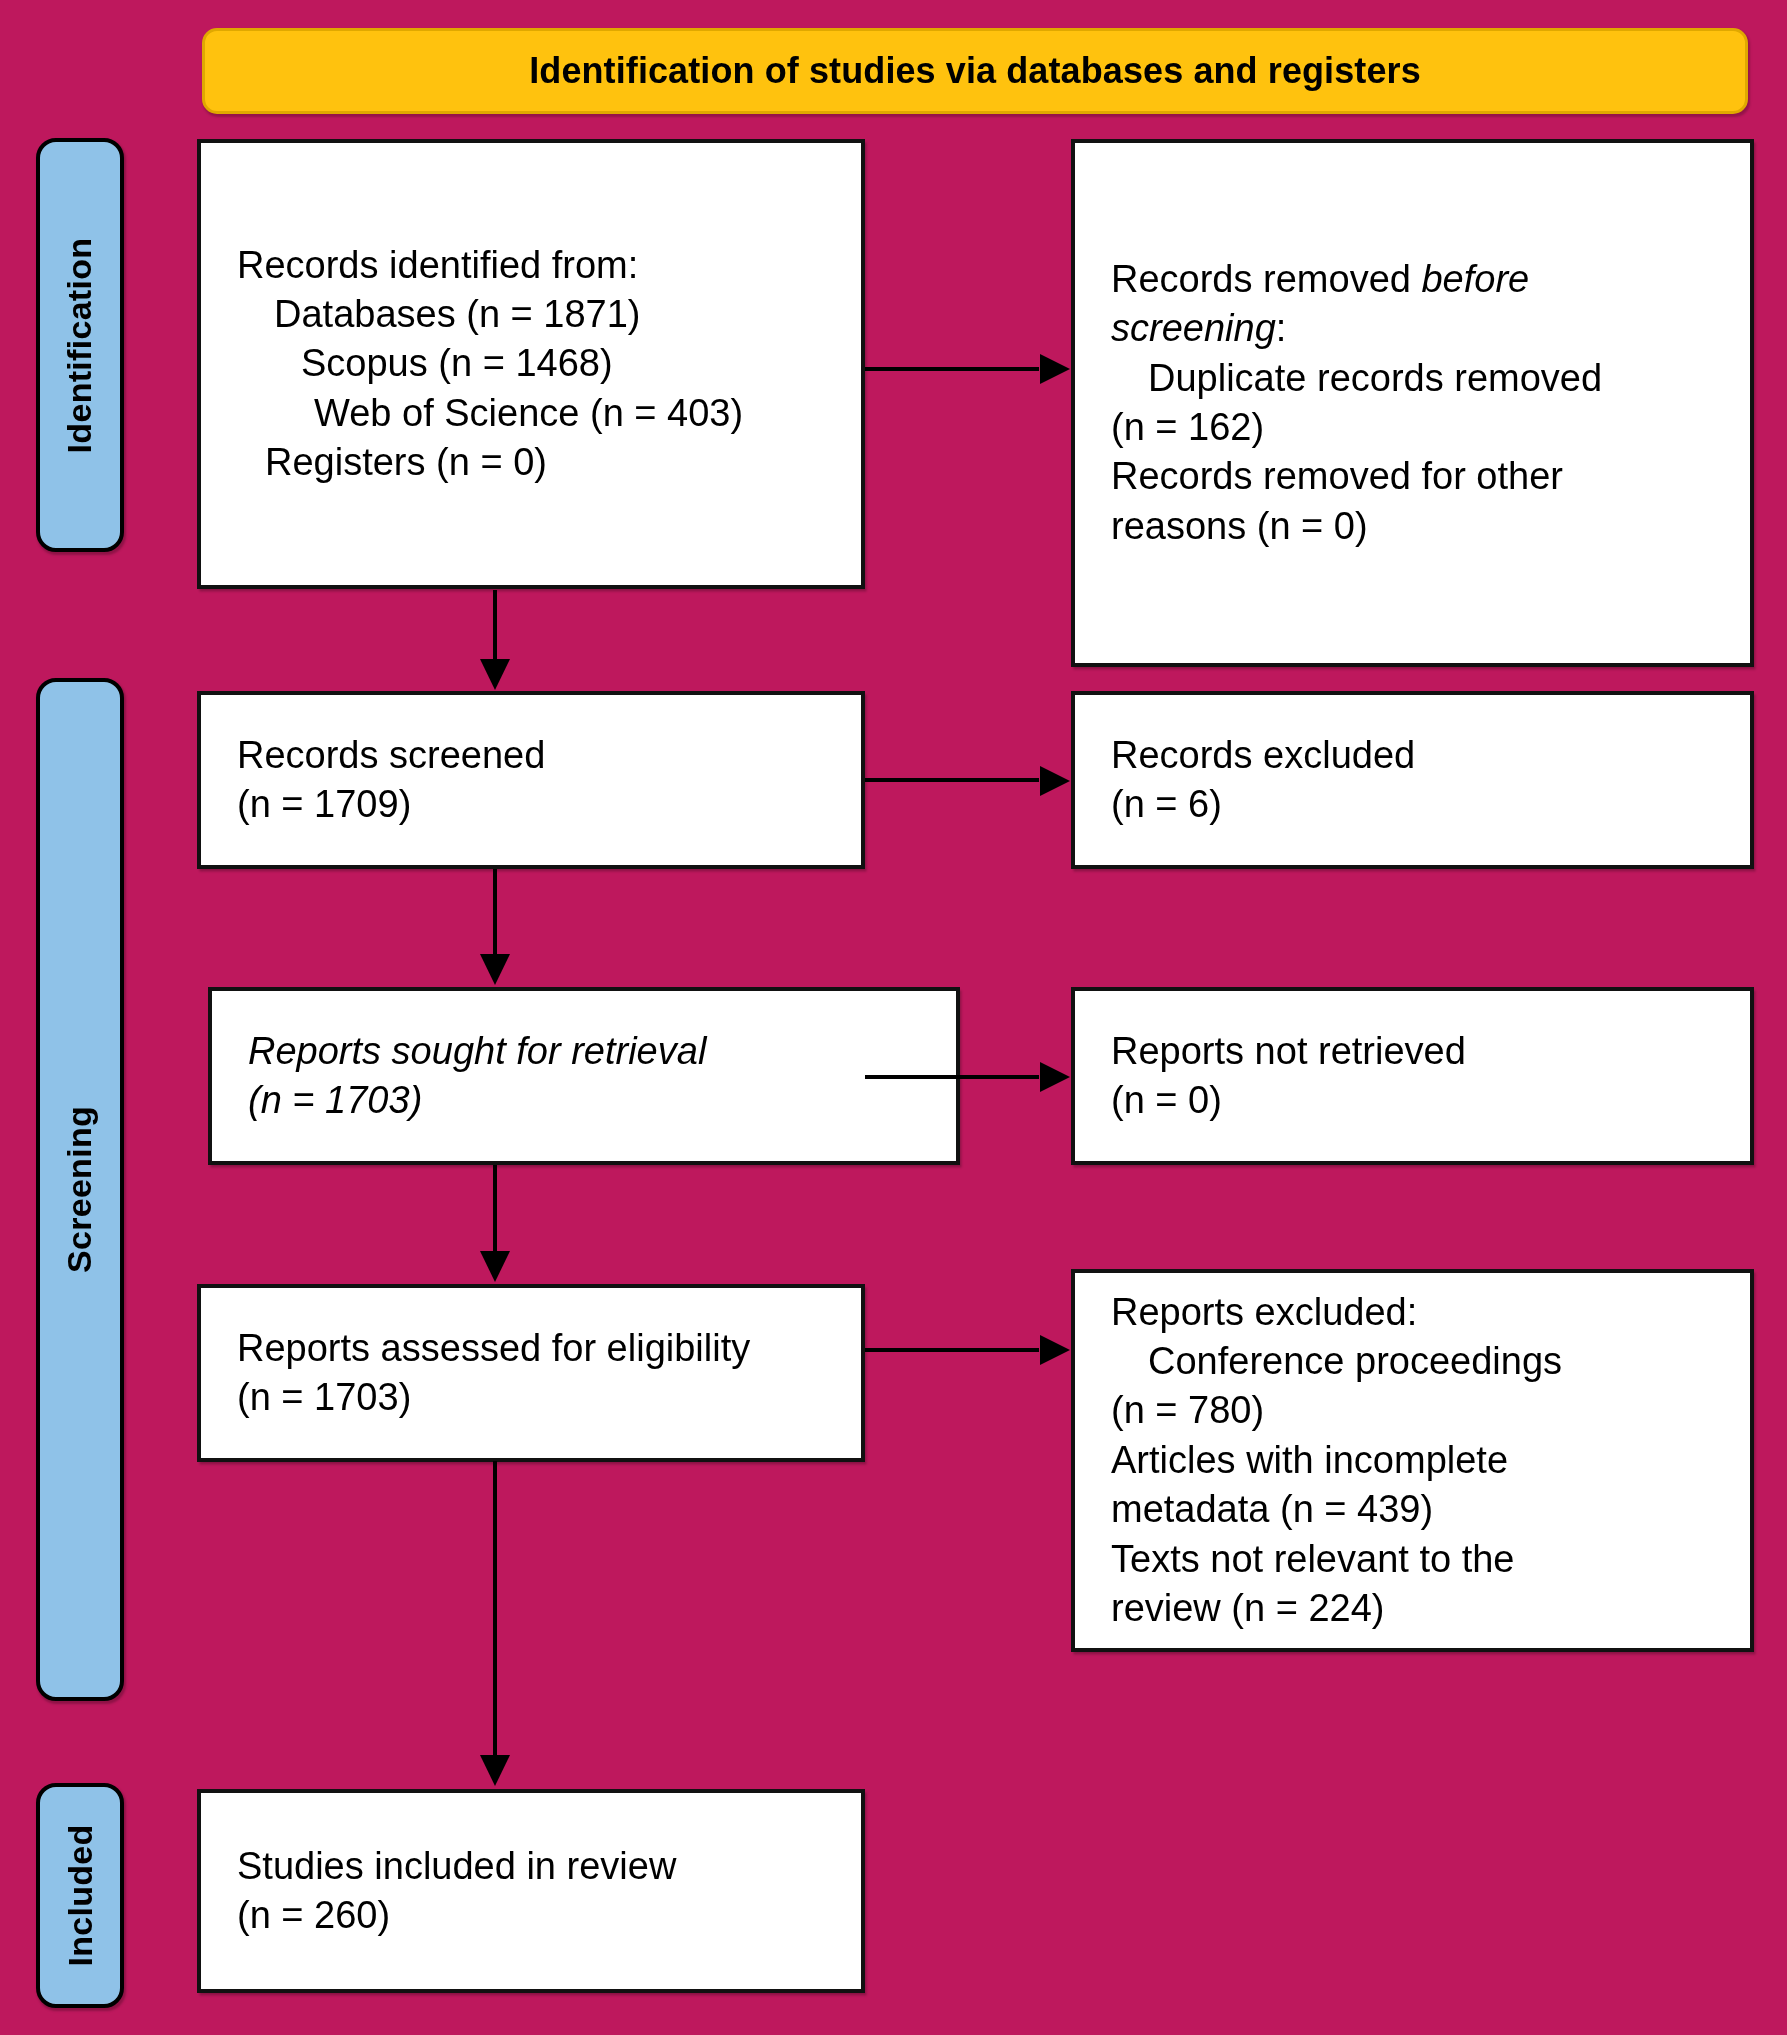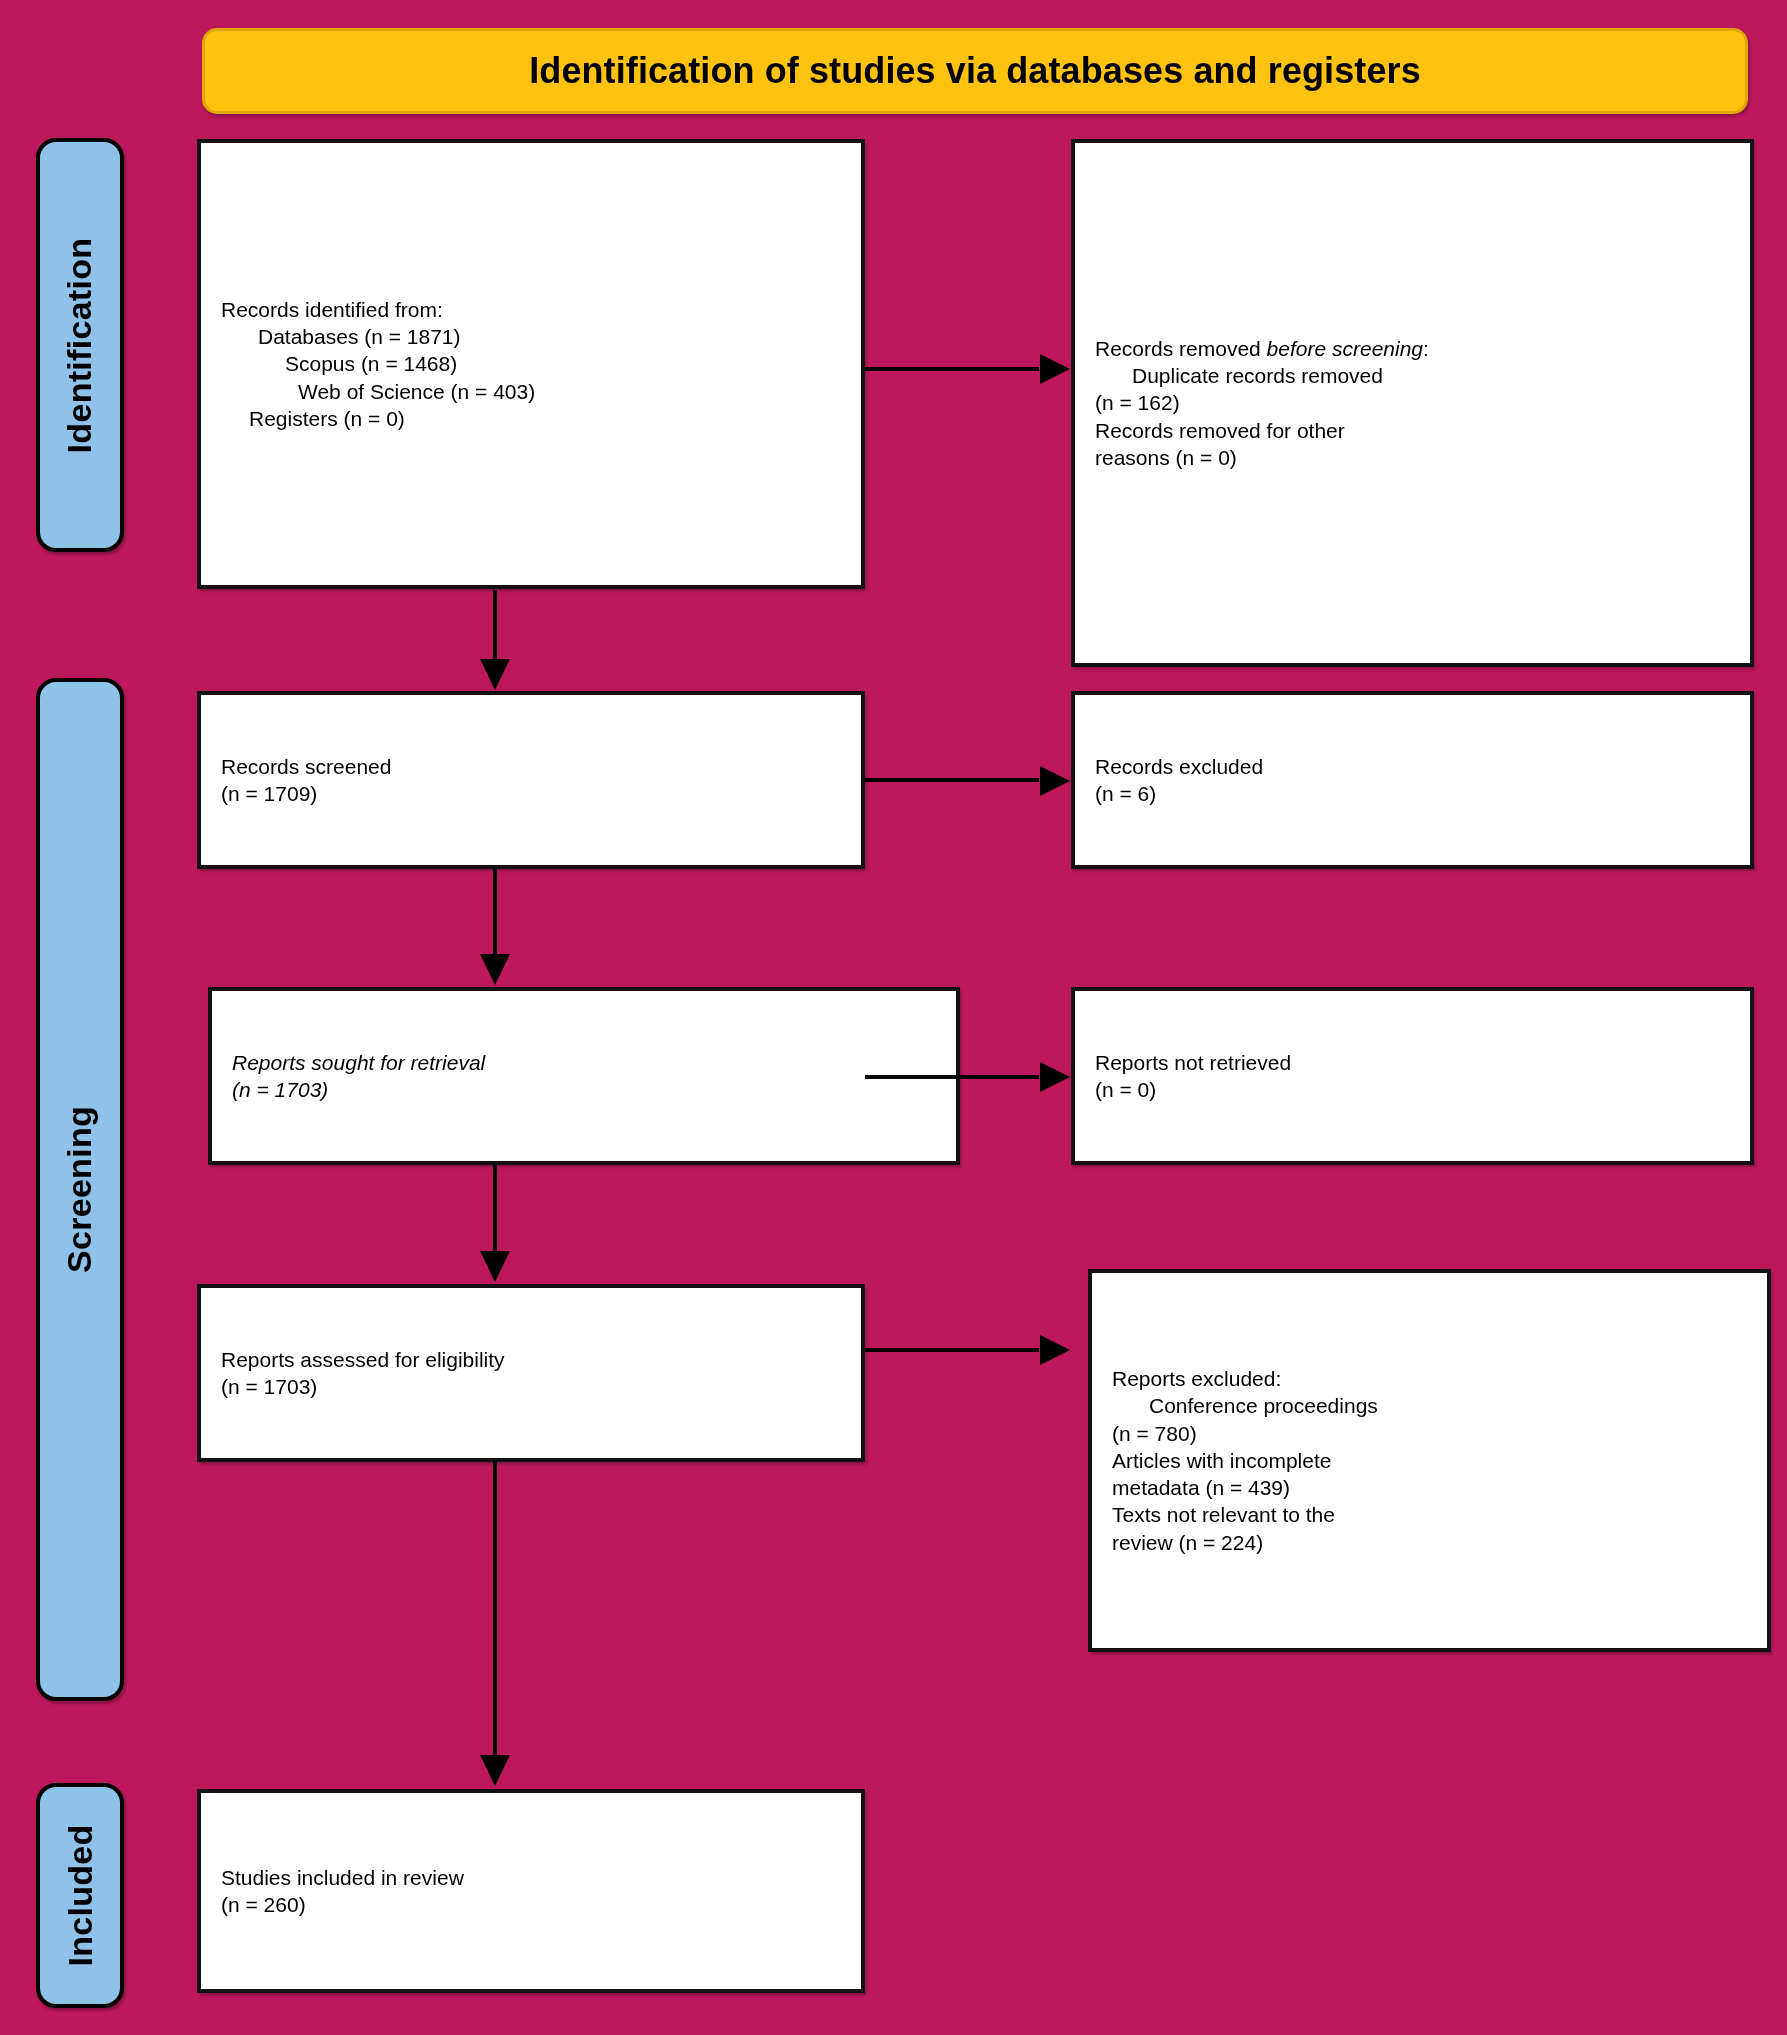--- a/index.html
+++ b/index.html
@@ -46,22 +46,22 @@
   .box{
     position:absolute;
     background:#ffffff;
     border:4.1px solid #111;
     box-sizing:border-box;
     box-shadow:2.3px 2.9px 2.3px rgba(0,0,0,.26);
     display:flex;align-items:center;
   }
   .box-inner{
     width:100%;
-    padding:0 20px;
-    font-size:21px;
+    padding:0 36px;
+    font-size:38px;
     line-height:1.30;
     color:#000;
   }
   .ln{white-space:nowrap;}
   .ind1{padding-left:37px;}
   .ind2{padding-left:64px;}
   .ind3{padding-left:77px;}
   .wrapln{white-space:normal;}
   em{font-style:italic;}
 
@@ -173,21 +173,21 @@
   <div class="box" style="left:197px;top:1284px;width:668px;height:178px;">
     <div class="box-inner">
       <div class="ln">Reports assessed for eligibility</div>
       <div class="ln">(n = 1703)</div>
     </div>
   </div>
 
   <div class="hline" style="left:865px;top:1348px;width:174px;"></div>
   <div class="arrow-right" style="left:1040px;top:1335px;"></div>
 
-  <div class="box" style="left:1071px;top:1269px;width:683px;height:383px;margin-left:17px;">
+  <div class="box" style="left:1071px;top:1269px;width:683px;height:383px;">
     <div class="box-inner">
       <div class="ln">Reports excluded:</div>
       <div class="ln ind1">Conference proceedings</div>
       <div class="ln">(n = 780)</div>
       <div class="ln">Articles with incomplete</div>
       <div class="ln">metadata (n = 439)</div>
       <div class="ln">Texts not relevant to the</div>
       <div class="ln">review (n = 224)</div>
     </div>
   </div>

